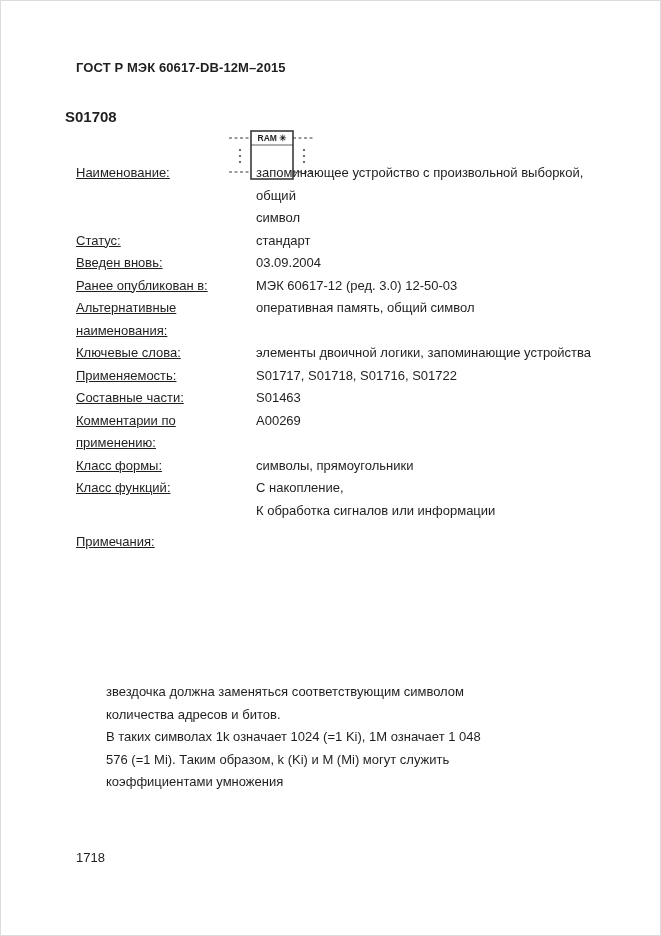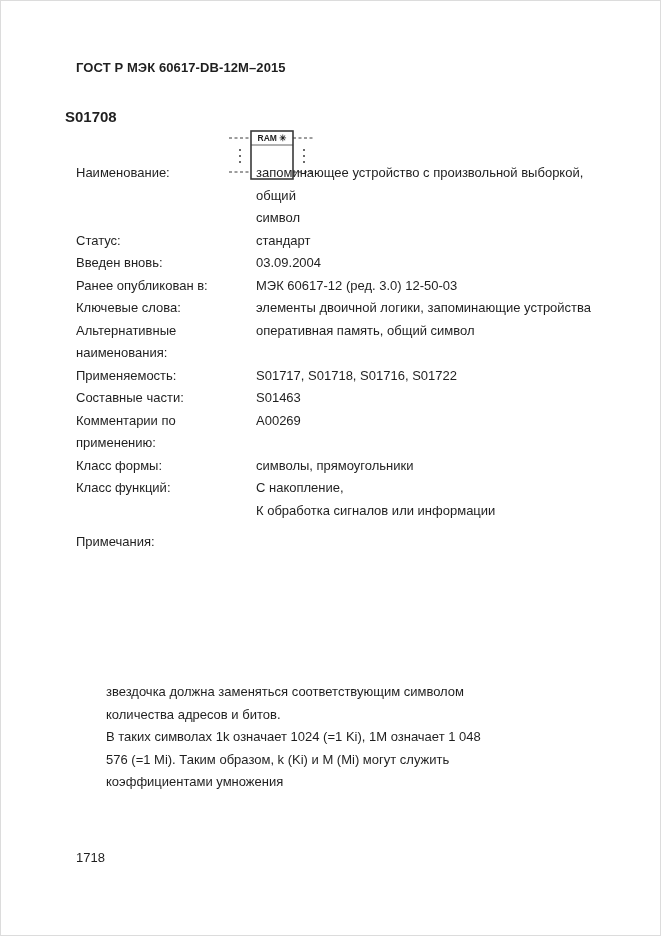--- a/index.html
+++ b/index.html
@@ -30,20 +30,21 @@
   }
   .fields {
     position: absolute; top: 161px; left: 75px; width: 545px;
   }
   .row { display: flex; align-items: flex-start; }
   .row.notes { margin-top: 9px; flex-direction: column; }
   .label {
     flex: 0 0 150px; width: 150px;
     font-size: 13px; line-height: 22.5px;
     padding-right: 8px;
+    text-decoration: underline;
   }
   .value {
     flex: 0 1 auto; max-width: 392px;
     font-size: 13px; line-height: 22.5px;
     white-space: pre-line;
     margin-left: 30px;
   }
   .page-number {
     position: absolute; top: 849px; left: 75px;
     font-size: 13px;
@@ -98,27 +99,27 @@
       <div class="label">Введен вновь:</div>
       <div class="value">03.09.2004</div>
     </div>
 
     <div class="row">
       <div class="label">Ранее опубликован в:</div>
       <div class="value">МЭК 60617-12 (ред. 3.0) 12-50-03</div>
     </div>
 
     <div class="row">
-      <div class="label">Ключевые слова:</div>
-      <div class="value">элементы двоичной логики, запоминающие устройства</div>
+      <div class="label">Альтернативные наименования:</div>
+      <div class="value">оперативная память, общий символ</div>
     </div>
 
     <div class="row">
-      <div class="label">Альтернативные наименования:</div>
-      <div class="value">оперативная память, общий символ</div>
+      <div class="label">Ключевые слова:</div>
+      <div class="value">элементы двоичной логики, запоминающие устройства</div>
     </div>
 
     <div class="row">
       <div class="label">Применяемость:</div>
       <div class="value">S01717, S01718, S01716, S01722</div>
     </div>
 
     <div class="row">
       <div class="label">Составные части:</div>
       <div class="value">S01463</div>

